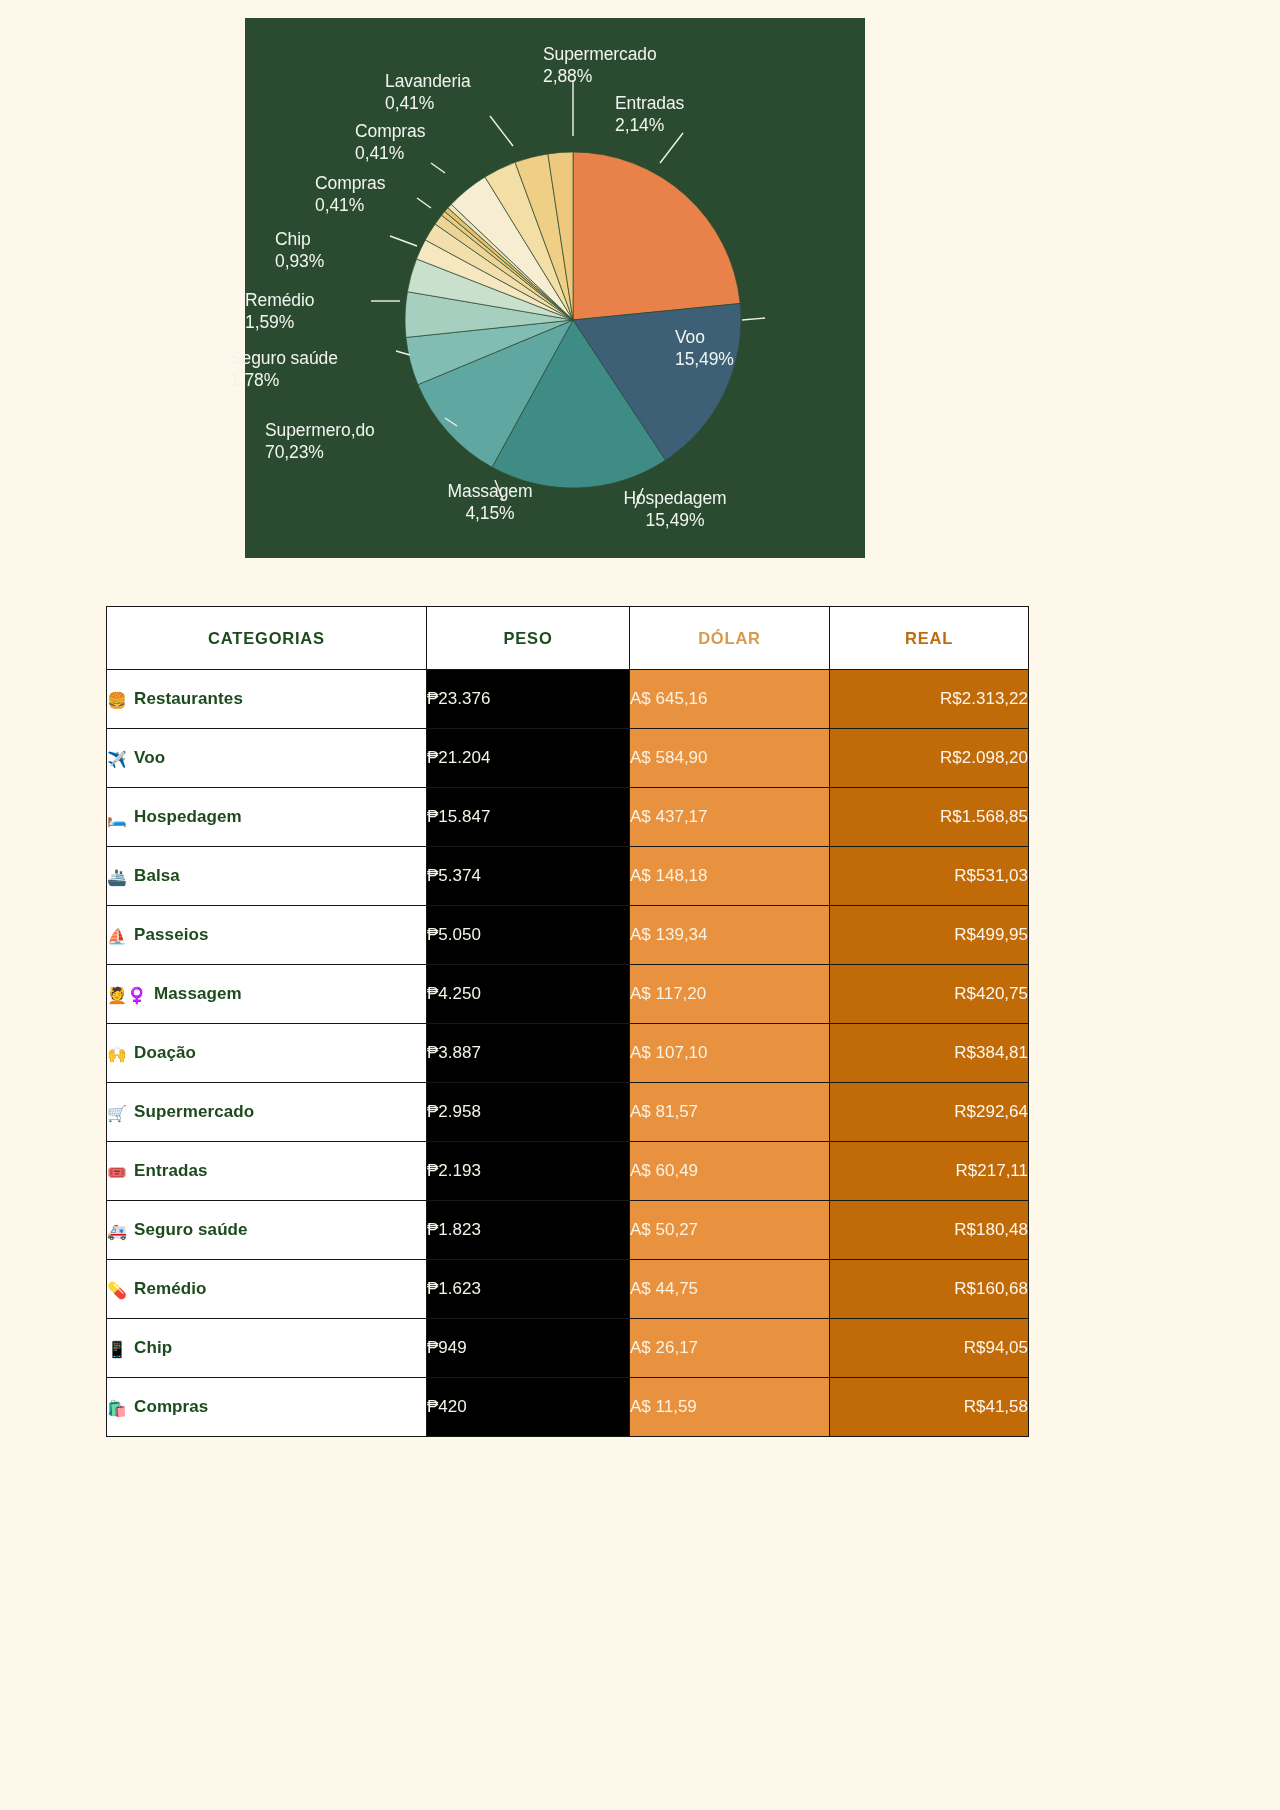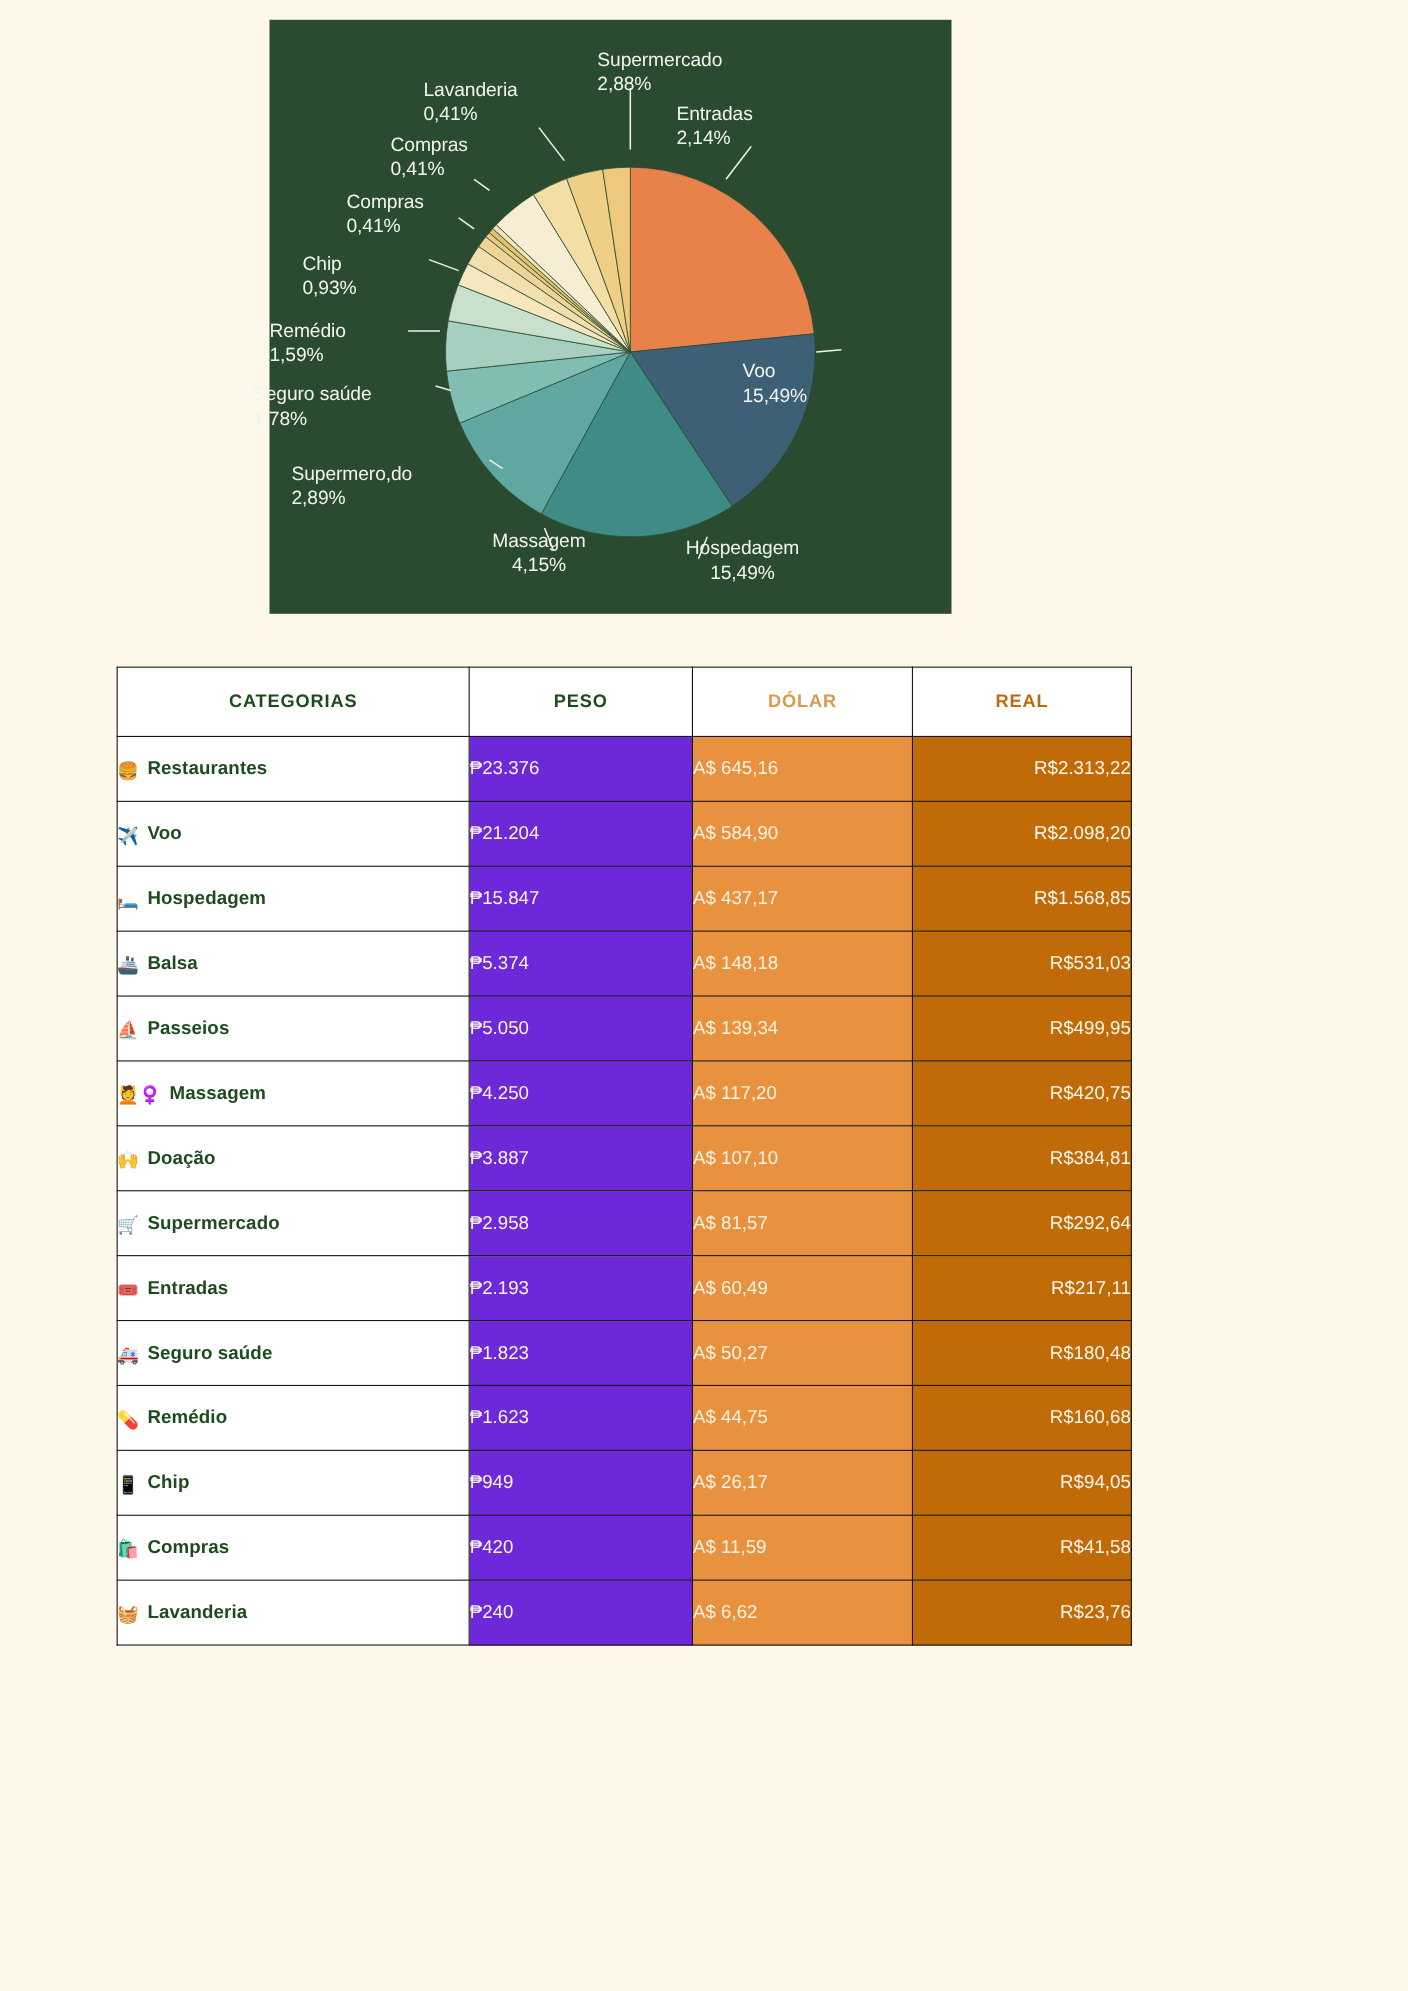--- a/index.html
+++ b/index.html
@@ -90,21 +90,21 @@
     font-family: "Liberation Sans Narrow", "Liberation Sans", sans-serif;
     letter-spacing: 0.1px;
   }
   td.cell-cat .emoji {
     font-size: 16px;
     margin-right: 7px;
     vertical-align: -2px;
     font-family: "DejaVu Sans", sans-serif;
   }
   td.cell-peso {
-    background: #6d28d9;
+    background: #000000;
     color: #f6f4e8;
     font-size: 17px;
     padding-left: 16px;
     text-align: left;
     font-family: "Liberation Sans Narrow", "Liberation Sans", sans-serif;
   }
   td.cell-dol {
     background: #e8913f;
     color: #fbf3e2;
     font-size: 17px;
@@ -178,21 +178,21 @@
   <div class="pie-label pl-right" style="left:30px; top:211px; width:190px;">Chip
 0,93%</div>
 
   <div class="pie-label pl-right" style="left:0px; top:272px; width:190px;">Remédio
 1,59%</div>
 
   <div class="pie-label pl-right" style="left:-15px; top:330px; width:200px;">Seguro saúde
 1,78%</div>
 
   <div class="pie-label pl-right" style="left:20px; top:402px; width:200px;">Supermero,do
-2,89%</div>
+70,23%</div>
 
   <div class="pie-label pl-center" style="left:150px; top:463px; width:190px;">Massagem
 4,15%</div>
 
   <div class="pie-label pl-center" style="left:330px; top:470px; width:200px;">Hospedagem
 15,49%</div>
 
   <div class="pie-label pl-right" style="left:430px; top:309px; width:160px;">Voo
 15,49%</div>
 
@@ -288,21 +288,15 @@
           <td class="cell-peso">₱949</td>
           <td class="cell-dol">A$ 26,17</td>
           <td class="cell-real">R$94,05</td>
         </tr>
         <tr>
           <td class="cell-cat"><span class="emoji">🛍️</span><span>Compras</span></td>
           <td class="cell-peso">₱420</td>
           <td class="cell-dol">A$ 11,59</td>
           <td class="cell-real">R$41,58</td>
         </tr>
-        <tr>
-          <td class="cell-cat"><span class="emoji">🧺</span><span>Lavanderia</span></td>
-          <td class="cell-peso">₱240</td>
-          <td class="cell-dol">A$ 6,62</td>
-          <td class="cell-real">R$23,76</td>
-        </tr>
       </tbody>
   </table>
 </div>
 
 </body></html>

